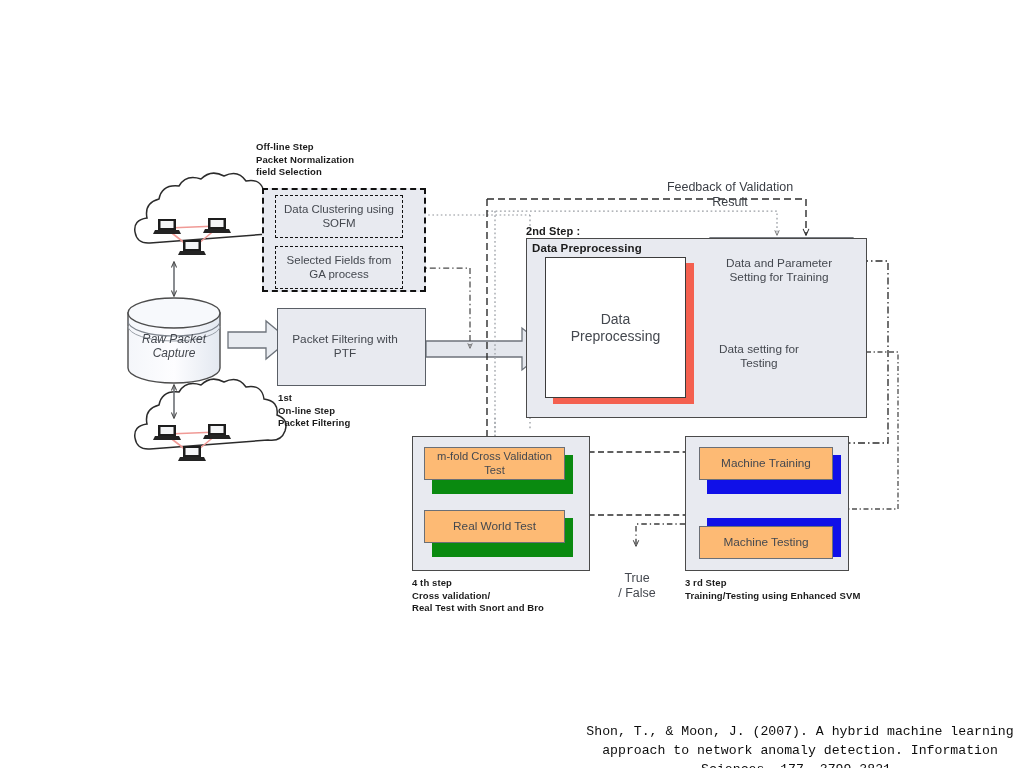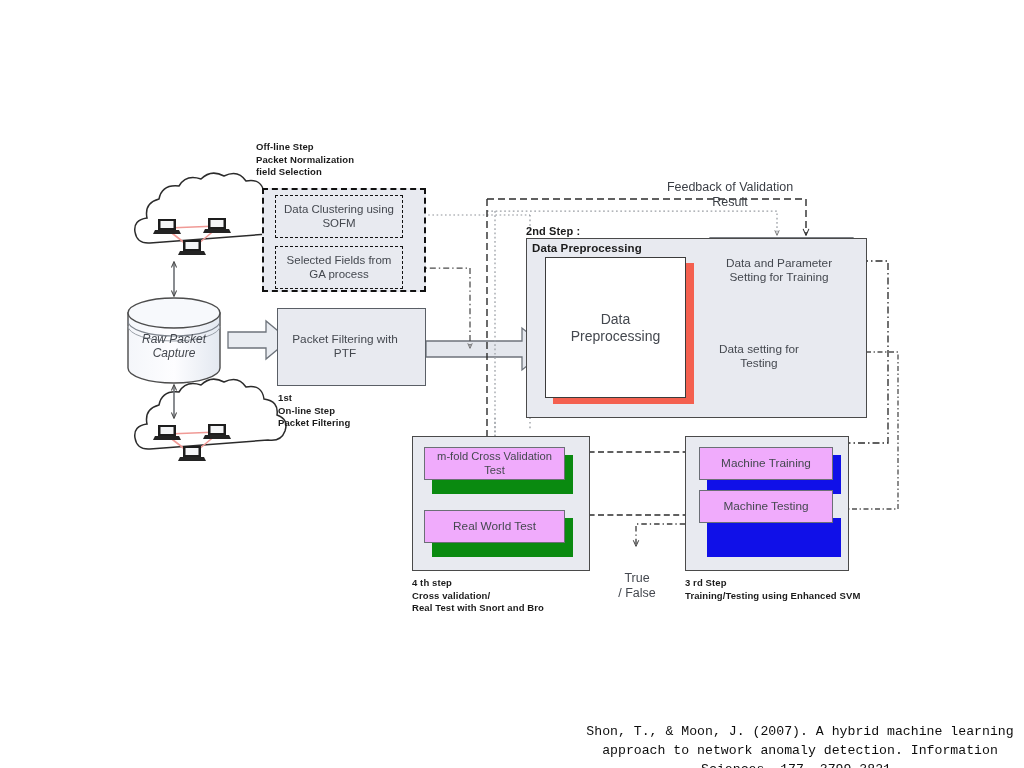--- a/index.html
+++ b/index.html
@@ -21,21 +21,21 @@
 
   
   .ibox{
     box-sizing:border-box;display:flex;align-items:center;justify-content:center;
     text-align:center;color:#44484f;line-height:1.18;
   }
   .ibox-dashed{
     background:#e8eaf0;border:1.8px dashed #111;
   }
   .ibox-white{
-    background:#f0abfc;border:1.6px solid #6b6f76;
+    background:#fdba74;border:1.6px solid #6b6f76;
   }
   .ibox-plain{
     background:#ffffff;border:1.5px solid #3b3b3b;
   }
 
   
   .caplabel{
     font-weight:bold;font-size:9.5px;color:#1b1b1b;line-height:1.32;
     white-space:pre-line;letter-spacing:.1px;
   }
@@ -271,21 +271,21 @@
 / False</div>
 
   <div class="abs panel" style="left:685px;top:436px;width:164px;height:135px;"></div>
 
   <div class="abs" style="left:707px;top:455px;width:134px;height:39px;background:#1010e8;"></div>
   <div class="abs ibox ibox-white" style="left:699px;top:447px;width:134px;height:33px;font-size:11.8px;">
     <span>Machine Training</span>
   </div>
 
   <div class="abs" style="left:707px;top:518px;width:134px;height:39px;background:#1010e8;"></div>
-  <div class="abs ibox ibox-white" style="left:699px;top:490px;width:134px;height:33px;font-size:11.8px;">
+  <div class="abs ibox ibox-white" style="left:699px;top:526px;width:134px;height:33px;font-size:11.8px;">
     <span>Machine Testing</span>
   </div>
 
   <div class="abs caplabel" style="left:685px;top:577px;width:230px;">3 rd Step
 Training/Testing using Enhanced SVM</div>
 
   <div id="citation">Shon, T., &amp; Moon, J. (2007). A hybrid machine learning approach to network anomaly detection. Information Sciences, 177, 3799–3821.</div>
 
 </div>
 

